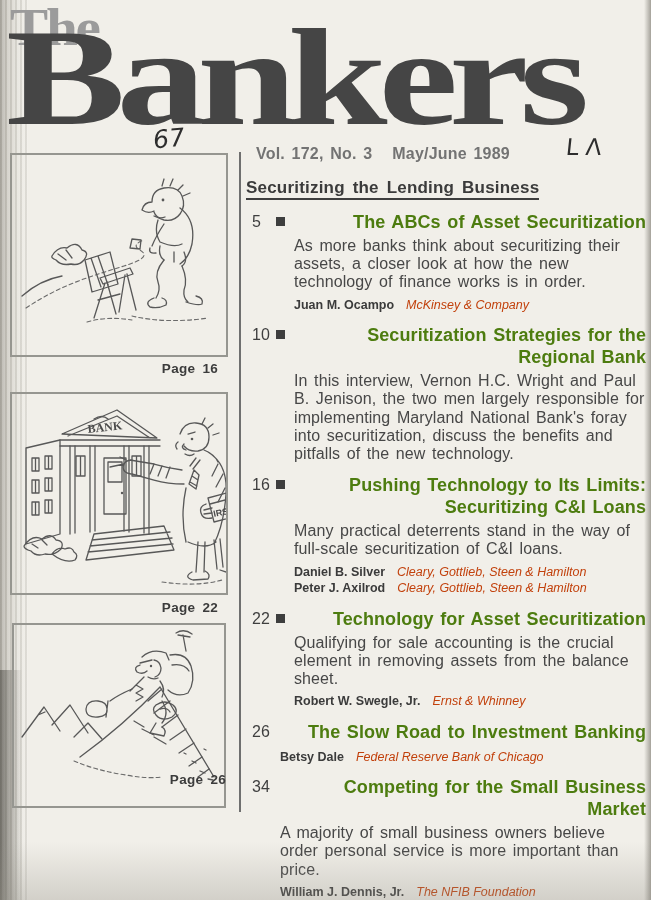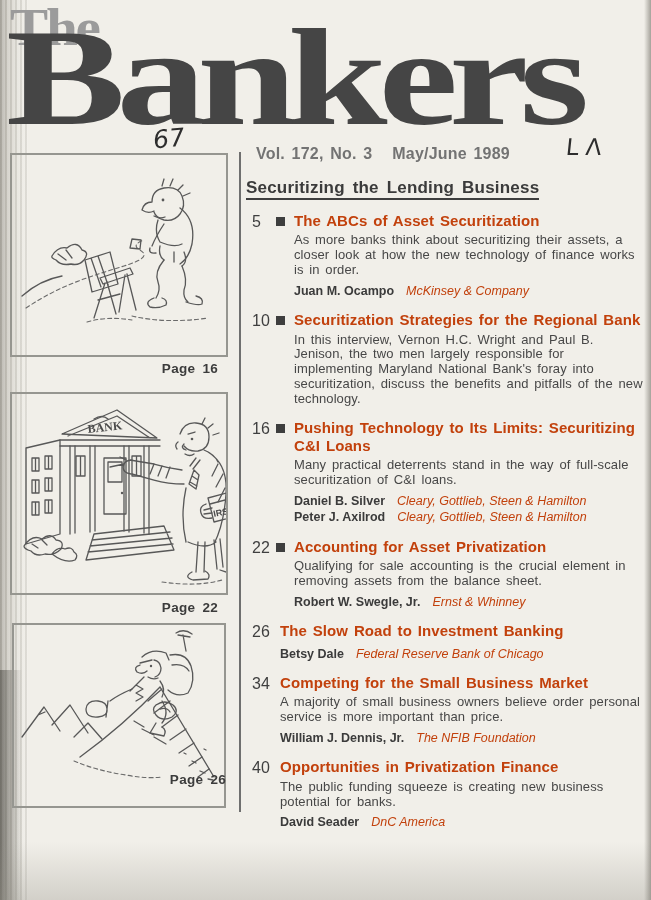--- a/index.html
+++ b/index.html
@@ -58,23 +58,23 @@
   
   .contents { position:absolute; left:246px; top:178px; width:400px; }
   .section-title { display:inline-block; font-size:17px; font-weight:bold; letter-spacing:.2px;
     word-spacing:3px; color:#3b3b3b; border-bottom:2px solid #3e3e3e; margin-bottom:12px; }
   .entry { display:flex; margin-bottom:12px; padding-left:6px; }
   .entry-num { flex:none; width:24px; font-size:16px; color:#3f3f3f; padding-top:1px; }
   .no-bullet .entry-num { width:28px; }
   .entry-bullet { flex:none; width:18px; padding-top:5px; }
   .entry-bullet i { display:block; width:9px; height:9px; background:#3e3e3e; }
   .entry-body { flex:1; min-width:0; }
-  .entry-title { font-size:15px; font-weight:bold; line-height:1.22; letter-spacing:.1px;
-    word-spacing:1.5px; color:#c2410c; }
-  .entry-desc { margin-top:3px; font-size:13px; line-height:1.14; letter-spacing:.1px;
+  .entry-title { font-size:18px; font-weight:bold; line-height:1.22; letter-spacing:.1px;
+    word-spacing:1.5px; color:#4d7c0f;text-align:right; }
+  .entry-desc { margin-top:3px; font-size:16px; line-height:1.14; letter-spacing:.1px;
     word-spacing:2px; color:#474747; }
   .authors { margin-top:5px; }
   .author-row { display:flex; gap:12px; font-size:12.5px; line-height:1.32; white-space:nowrap; }
   .author-name { font-weight:bold; color:#3b3b3b; }
   .author-affil { font-style:italic; color:#c2410c; }
 </style>
 </head>
 <body>
 
 <div class="page">
@@ -220,21 +220,21 @@
         </div>
       </div>
     </div>
 
     <div class="entry">
       <div class="entry-num">22</div>
       <div class="entry-bullet">
           <i></i>
         </div>
       <div class="entry-body">
-        <div class="entry-title">Accounting for Asset Privatization</div>
+        <div class="entry-title">Technology for Asset Securitization</div>
         <div class="entry-desc">Qualifying for sale accounting is the crucial element in removing assets from the balance sheet.</div>
         <div class="authors">
           <div class="author-row">
             <span class="author-name">Robert W. Swegle, Jr.</span>
             <span class="author-affil">Ernst &amp; Whinney</span>
           </div>
         </div>
       </div>
     </div>
 

